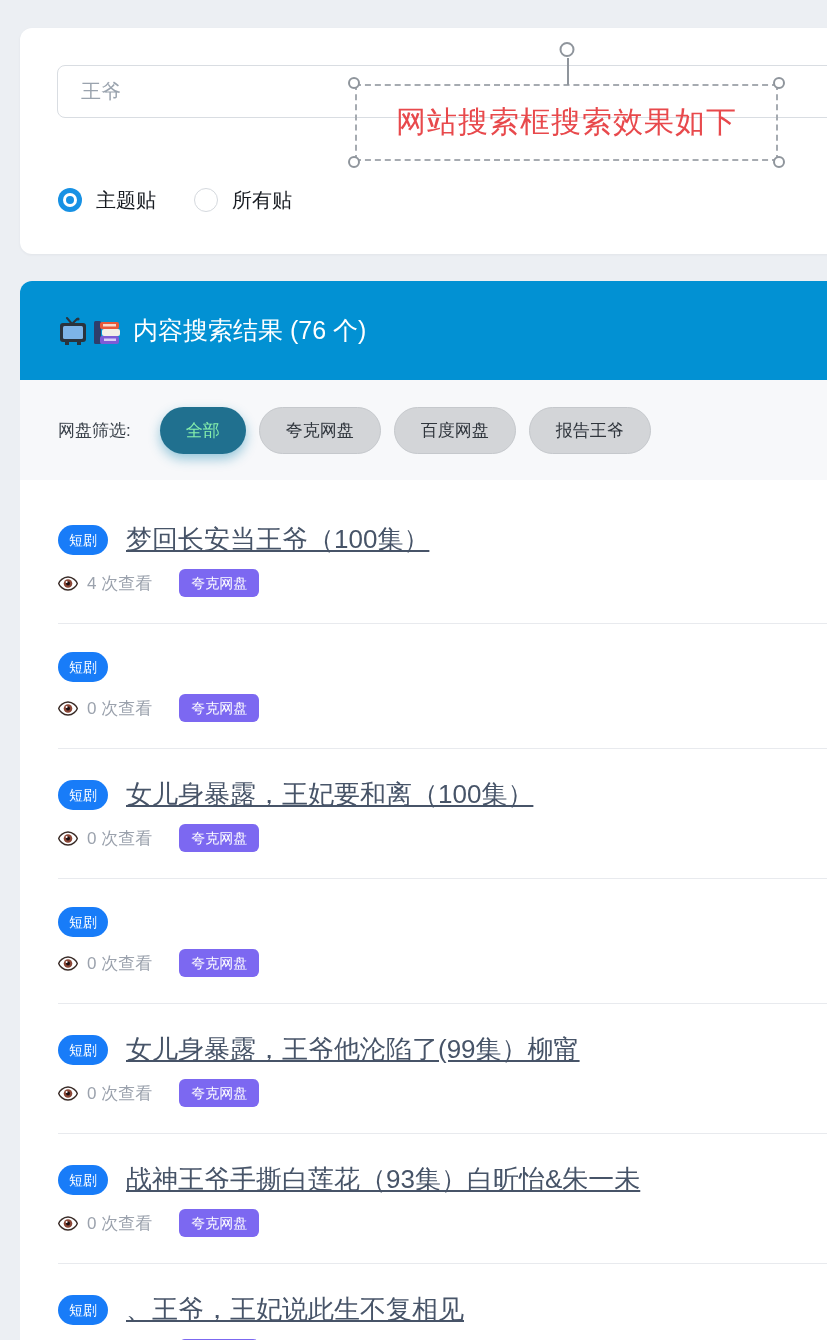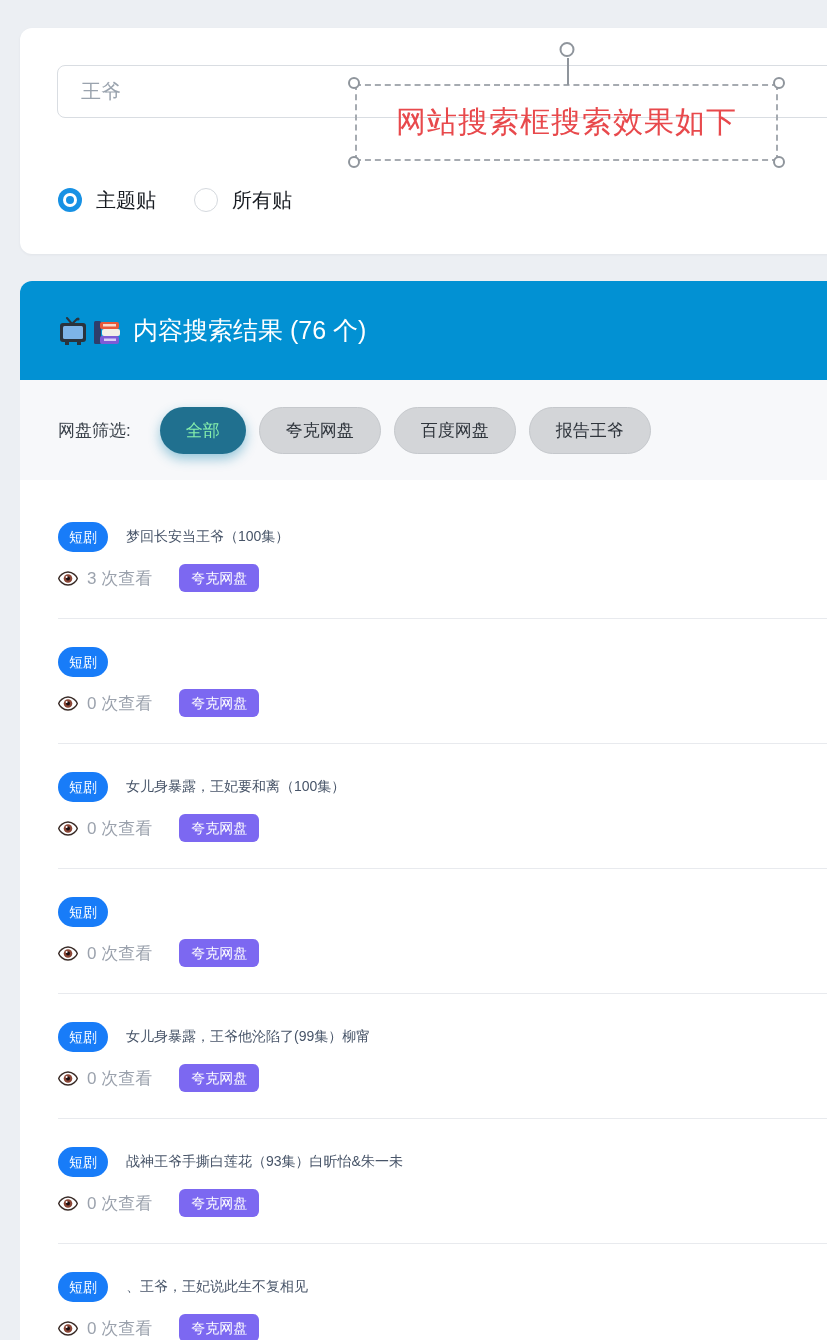--- a/index.html
+++ b/index.html
@@ -93,21 +93,21 @@
   .pill.inactive { background:#d3d5d8; color:#2f353c; border:1px solid #c5c8cc; }
 
   .result-list { padding:14px 0 0 38px; background:#fff; }
   .row { padding:28px 0 26px 0; border-bottom:1px solid #e8eaee; }
   .row:last-child { border-bottom:none; }
   .row-title-line { display:flex; align-items:center; }
   .type-badge {
     background:#187cf8; color:#fff; font-size:14px; line-height:1;
     padding:8px 11px; border-radius:16px; margin-right:18px; flex:0 0 auto;
   }
-  .row-title { font-size:14px; color:#475468; cursor:pointer; }
+  .row-title { font-size:26px; color:#475468; cursor:pointer;text-decoration:underline; }
   .row-meta { margin-top:12px; display:flex; align-items:center; }
   .eye-icon { margin-right:9px; flex:0 0 auto; }
   .views { font-size:17px; color:#9ba2ad; }
   .source-tag {
     margin-left:27px; background:#7c68f1; color:#fff; font-size:14px;
     line-height:1; padding:7px 12px; border-radius:6px;
   }
 </style>
 </head>
 <body>
@@ -181,21 +181,21 @@
       <span class="type-badge">短剧</span>
       <span class="row-title">梦回长安当王爷（100集）</span>
     </div>
     <div class="row-meta">
       <svg class="eye-icon" width="20" height="15" viewBox="0 0 20 15">
         <path d="M10 1 C15 1 18.6 5.2 19.3 7.5 C18.6 9.8 15 14 10 14 C5 14 1.4 9.8 0.7 7.5 C1.4 5.2 5 1 10 1 Z" fill="#fff" stroke="#3a2c28" stroke-width="1.4"></path>
         <circle cx="10" cy="7.5" r="4.3" fill="#8a4636"></circle>
         <circle cx="10" cy="7.5" r="2" fill="#1c1012"></circle>
         <circle cx="8.6" cy="6" r="1" fill="#fff"></circle>
       </svg>
-      <span class="views">3 次查看</span>
+      <span class="views">4 次查看</span>
       <span class="source-tag">夸克网盘</span>
     </div>
   </div>
 
   <div class="row">
     <div class="row-title-line">
       <span class="type-badge">短剧</span>
     </div>
     <div class="row-meta">
       <svg class="eye-icon" width="20" height="15" viewBox="0 0 20 15">

